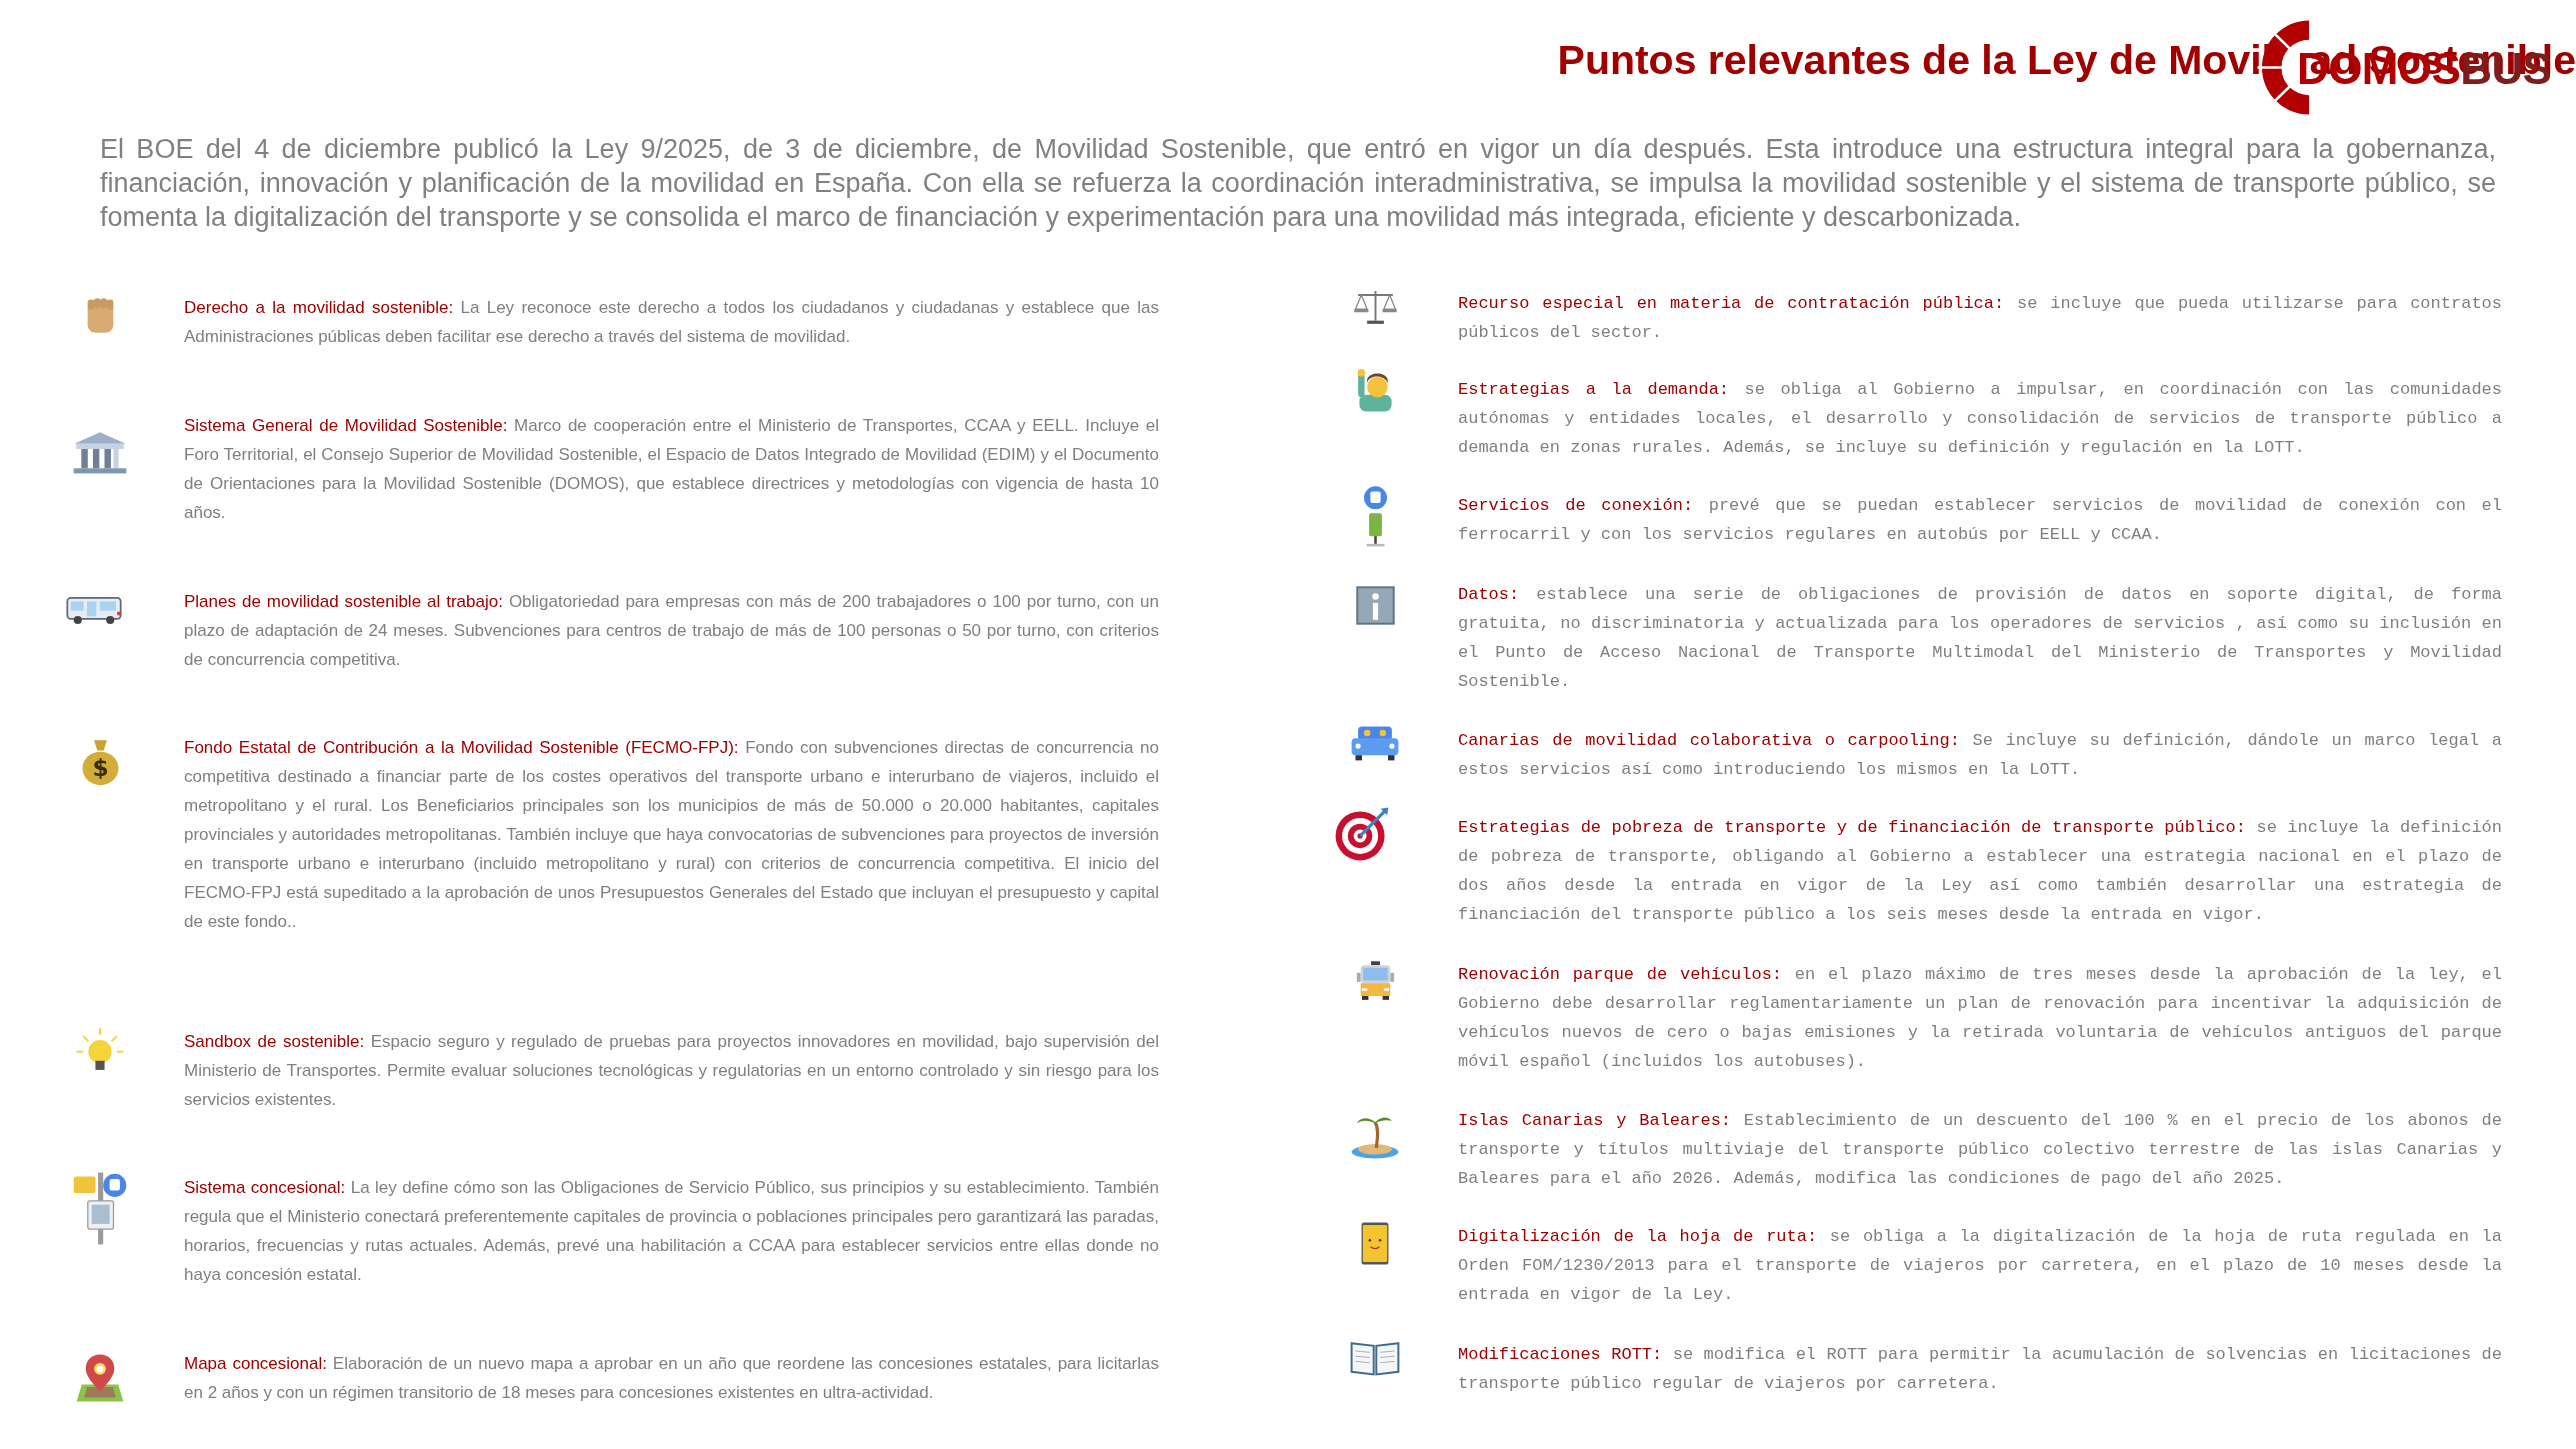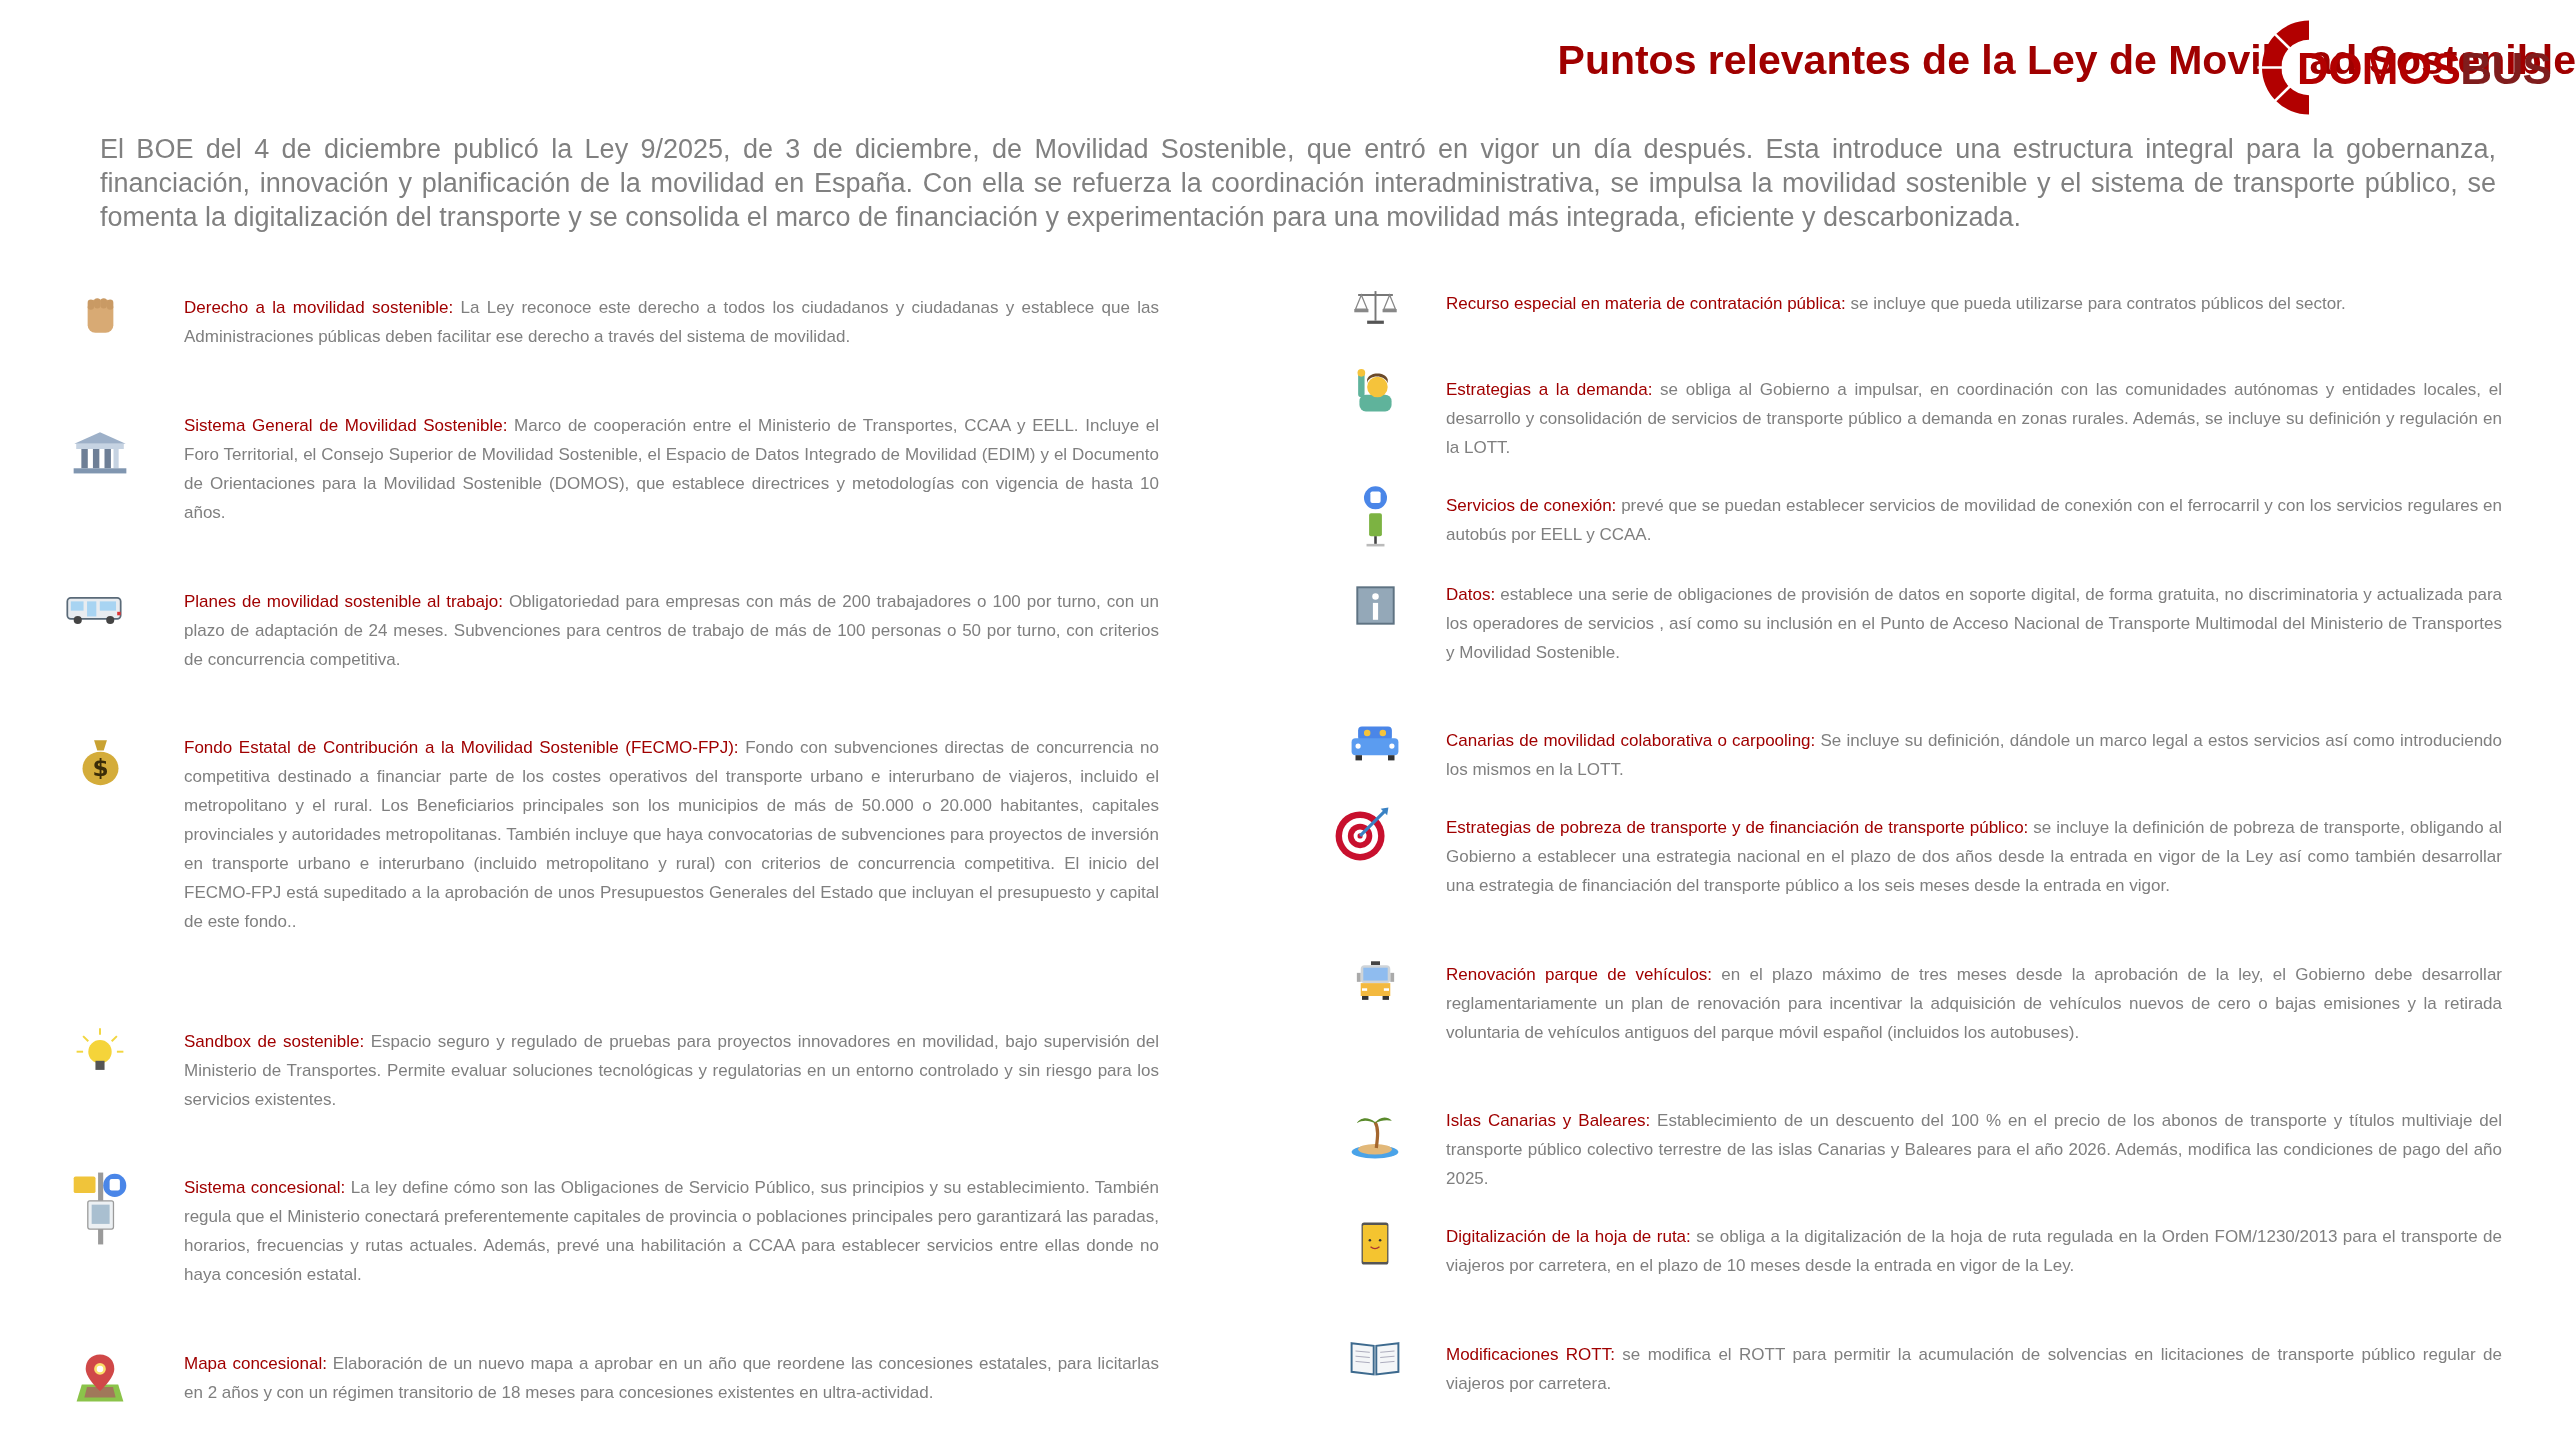--- a/index.html
+++ b/index.html
@@ -16,21 +16,21 @@
   .intro { position:absolute; left:100px; top:132px; width:2396px; font-size:27px;
            line-height:34px; color:#808080; text-align:justify; margin:0; }
   .col { position:absolute; top:293px; }
   .col-left { left:71px; width:1088px; }
   .col-right { left:1346px; width:1156px; }
   .item { position:absolute; left:0; width:100%; }
   .item .icon { position:absolute; left:0; top:0; width:58px; height:58px;
                 display:flex; align-items:center; justify-content:center; }
   .item .text { position:absolute; text-align:justify; font-size:17px; line-height:29px; color:#7f7f7f; margin:0; }
   .col-left .item .text { left:113px; right:0; }
-  .col-right .item .text { left:100px; right:0; }
+  .col-right .item .text { left:112px; right:0;font-family:Liberation Mono, monospace; }
   .item .head { color:#a00000; }
   svg { display:block; }
 </style>
 </head>
 <body>
 
 <h1 class="title">Puntos relevantes de la Ley de Movilidad Sostenible</h1>
 
 <div class="logo">
   <svg width="58" height="97" viewBox="0 0 90 150" style="position:absolute;left:0;top:0;">

